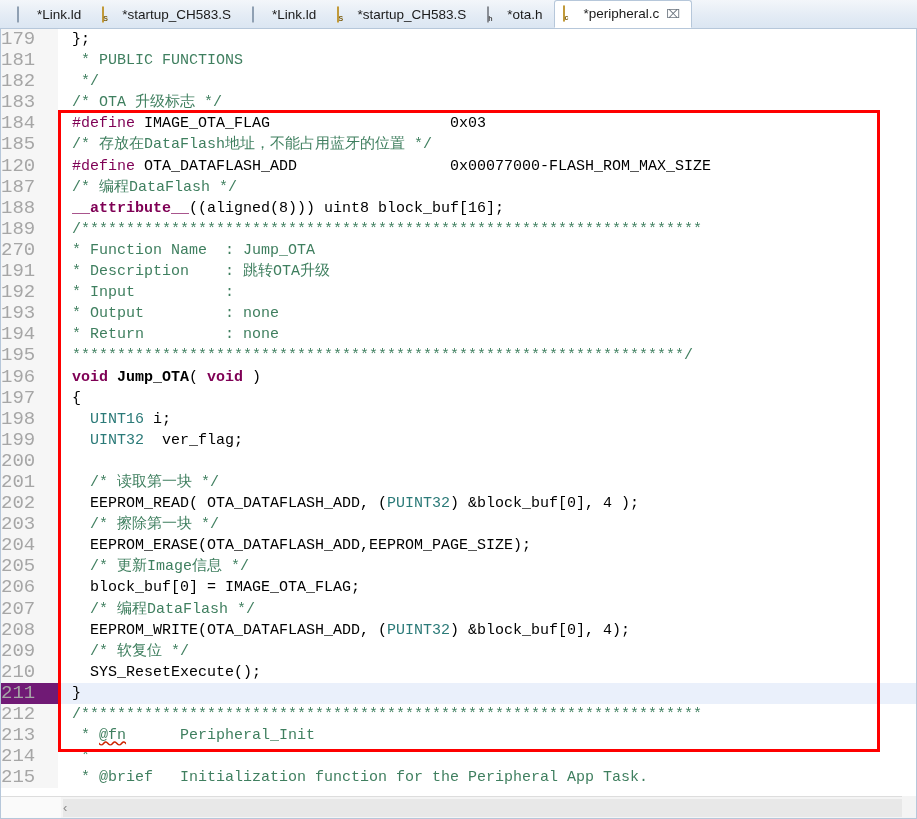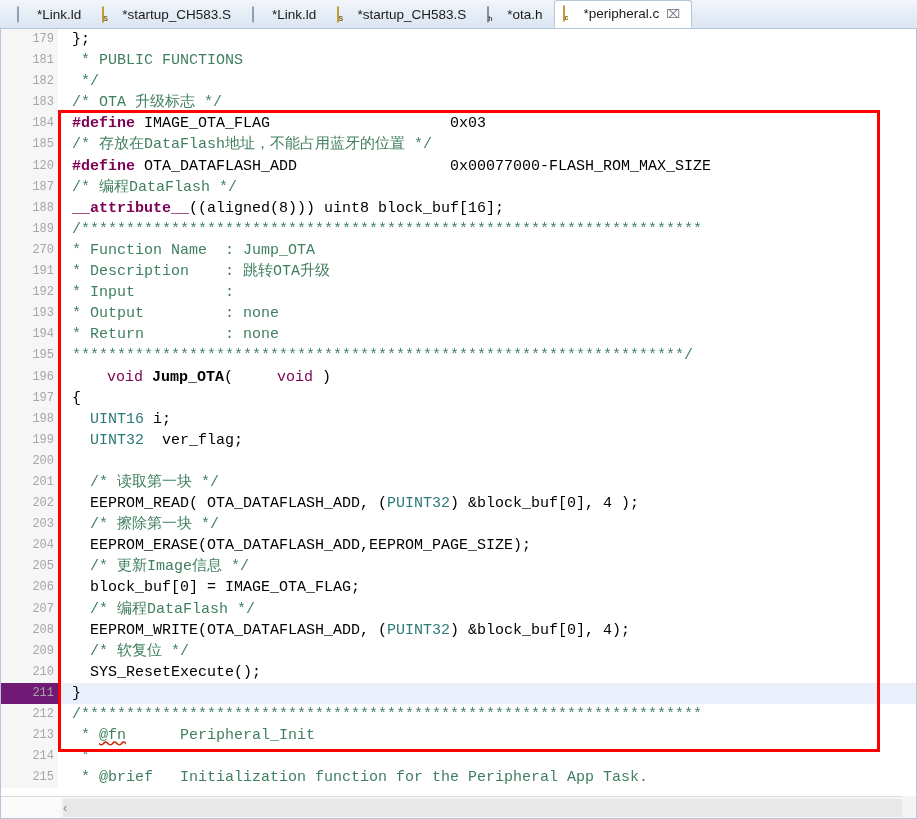--- a/index.html
+++ b/index.html
@@ -132,39 +132,38 @@
     align-items: stretch;
   }
   .line.cur .code { background: #eaf0fb; }
   .line.cur .gutter { background: #701a75; }
 
   .gutter {
     flex: 0 0 auto;
     width: 57px;
     background: #f6f6f6;
     color: #a6a6a6;
-    text-align: right;
     padding-right: 4px;
     font-family: "Liberation Mono", monospace;
-    font-size: 12px;
+    font-size: 19px;
     position: relative;
     user-select: none;
   }
 
   .code {
     flex: 1 1 auto;
     padding-left: 14px;
     color: #000000;
     position: relative;
   }
 
   
   .cmt   { color: #3f7f5f; }
-  .kw    { color: #7f0055; font-weight: 400; margin-left: 35px; }
-  .pp    { color: #7f0055; font-weight: 700; }
+  .kw    { color: #7f0055; font-weight: 700; }
+  .pp    { color: #7f0055; font-weight: 400; }
   .typ   { color: #2b7a78; }
   .fn    { color: #000000; font-weight: 700; }
   .plain { color: #000000; }
   .attr  { color: #7f0055; font-weight: 700; }
 
   .squiggle {
     text-decoration: underline wavy #cc2200;
     text-decoration-skip-ink: none;
   }
 

